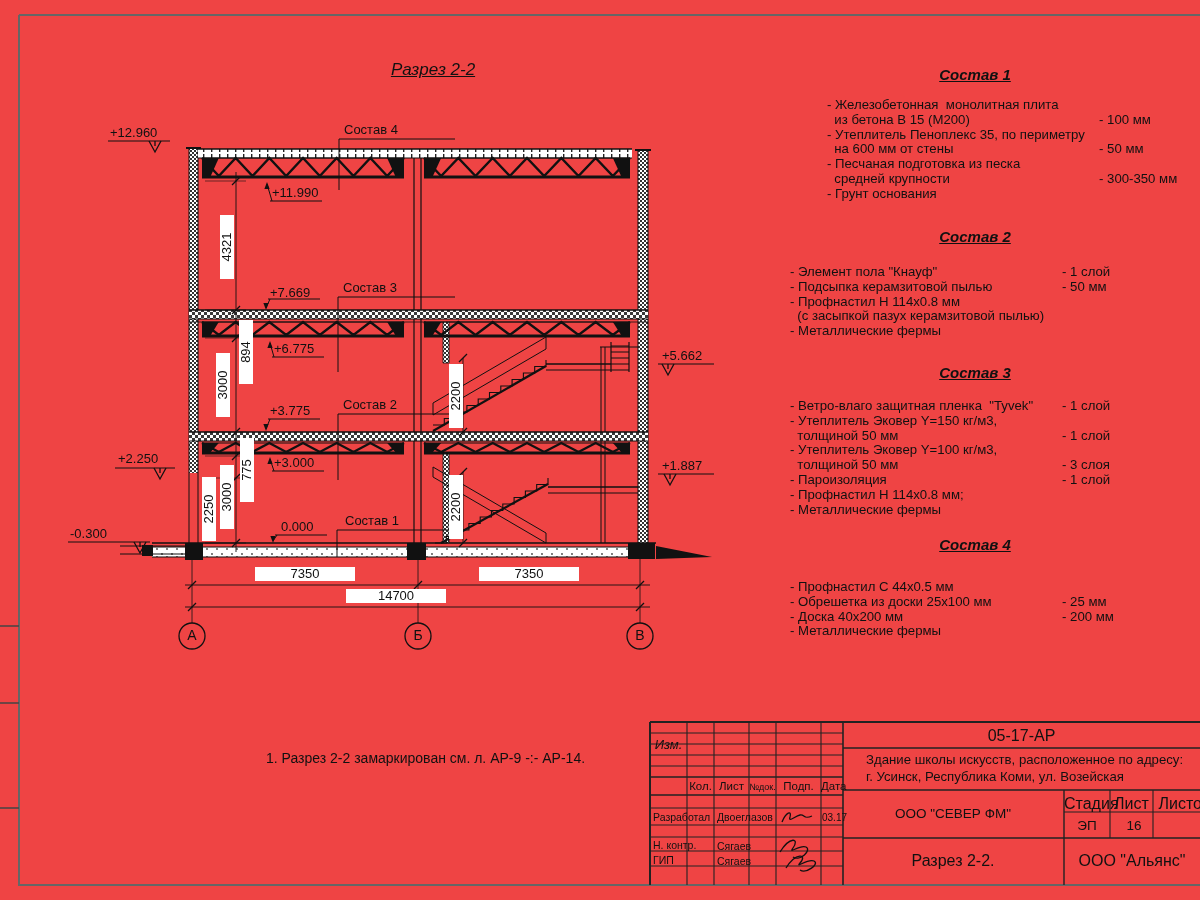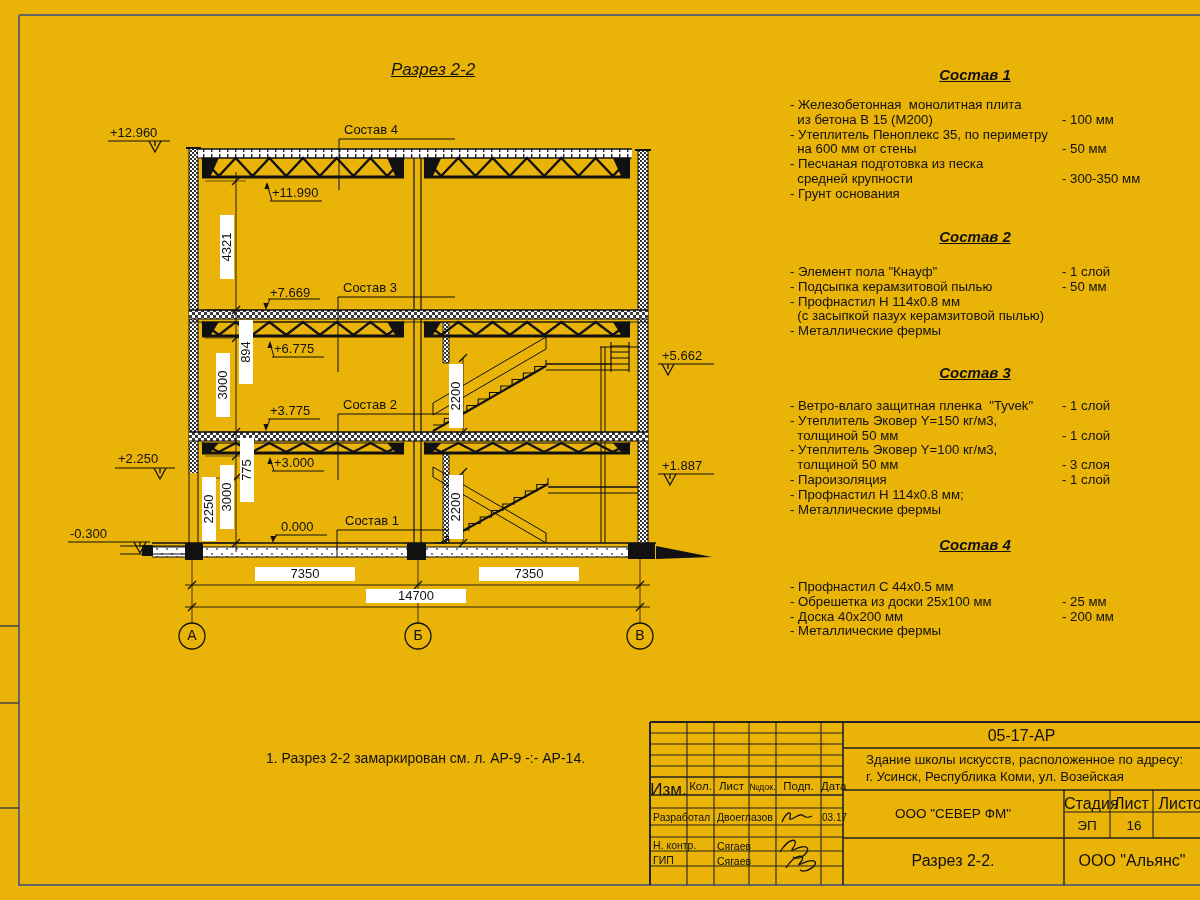--- a/index.html
+++ b/index.html
@@ -1,16 +1,16 @@
 <!DOCTYPE html>
 <html><head>
 <meta charset="utf-8">
 <style>
   html,body{margin:0;padding:0;background:#e8e8e8;}
-  #page{position:relative;width:1200px;height:900px;background:#eab308;overflow:hidden;
+  #page{position:relative;width:1200px;height:900px;background:#ef4444;overflow:hidden;
         font-family:"Liberation Sans", sans-serif;color:#111;}
   #draw-svg{position:absolute;left:0;top:0;z-index:1;}
   .lbl{position:absolute;z-index:2;font-size:13px;line-height:14px;white-space:pre;color:#111;}
   .rot{transform:rotate(-90deg);transform-origin:center;width:64px;text-align:center;background:#fff;}
   .ctr{text-align:center;}
   .ul{text-decoration:underline;}
   .it{font-style:italic;}
   .big{font-size:17px;}
   .med{font-size:14px;}
   .comp{position:absolute;z-index:2;width:370px;}
@@ -273,29 +273,29 @@
   <div class="lbl rot" style="left:214px;top:345px;">894</div>
   <div class="lbl rot" style="left:191px;top:378px;">3000</div>
   <div class="lbl rot" style="left:215px;top:463px;">775</div>
   <div class="lbl rot" style="left:177px;top:502px;">2250</div>
   <div class="lbl rot" style="left:195px;top:490px;">3000</div>
   <div class="lbl rot" style="left:424px;top:389px;">2200</div>
   <div class="lbl rot" style="left:424px;top:500px;">2200</div>
 
   <div class="lbl ctr" style="left:255px;top:567px;width:100px;background:#fff;">7350</div>
   <div class="lbl ctr" style="left:479px;top:567px;width:100px;background:#fff;">7350</div>
-  <div class="lbl ctr" style="left:366px;top:589px;width:100px;background:#fff;">14700</div>
+  <div class="lbl ctr" style="left:346px;top:589px;width:100px;background:#fff;">14700</div>
 
   <div class="lbl ctr med" style="left:178px;top:628px;width:28px;">А</div>
   <div class="lbl ctr med" style="left:404px;top:628px;width:28px;">Б</div>
   <div class="lbl ctr med" style="left:626px;top:628px;width:28px;">В</div>
 
   <div class="comp" style="left:790px;top:66px;">
     <h3>Состав 1</h3>
-    <div class="clines" style="margin-top:15px;">
+    <div class="clines" style="margin-top:15px;margin-left:37px;">
         <div class="crow"><span>- Железобетонная  монолитная плита</span><span class="cv"></span></div>
         <div class="crow"><span>  из бетона В 15 (М200)</span><span class="cv">- 100 мм</span></div>
         <div class="crow"><span>- Утеплитель Пеноплекс 35, по периметру</span><span class="cv"></span></div>
         <div class="crow"><span>  на 600 мм от стены</span><span class="cv">- 50 мм</span></div>
         <div class="crow"><span>- Песчаная подготовка из песка</span><span class="cv"></span></div>
         <div class="crow"><span>  средней крупности</span><span class="cv">- 300-350 мм</span></div>
         <div class="crow"><span>- Грунт основания</span><span class="cv"></span></div>
       </div>
   </div>
   <div class="comp" style="left:790px;top:228px;">
@@ -336,21 +336,21 @@
   <div class="tb" style="left:866px;top:769px;font-size:13.2px;">г. Усинск, Республика Коми, ул. Возейская</div>
   <div class="tb ctr" style="left:853px;top:806px;width:200px;font-size:13.5px;">ООО "СЕВЕР ФМ"</div>
   <div class="tb ctr" style="left:1064px;top:795px;width:46px;">Стадия</div>
   <div class="tb ctr" style="left:1110px;top:795px;width:43px;">Лист</div>
   <div class="tb ctr" style="left:1153px;top:795px;width:63px;text-align:center;">Листов</div>
   <div class="tb ctr" style="left:1064px;top:818px;width:46px;font-size:13.5px;">ЭП</div>
   <div class="tb ctr" style="left:1110px;top:818px;width:48px;font-size:13.5px;">16</div>
   <div class="tb ctr med" style="left:853px;top:852px;width:200px;">Разрез 2-2.</div>
   <div class="tb ctr med" style="left:1064px;top:852px;width:136px;">ООО "Альянс"</div>
 
-  <div class="tb ctr" style="left:650px;top:780px;width:37px;font-size:17px;">Изм.</div>
+  <div class="tb ctr" style="left:650px;top:737px;width:37px;font-size:13px;font-style:italic;">Изм.</div>
   <div class="tb ctr" style="left:687px;top:780px;width:27px;font-size:11.5px;">Кол.</div>
   <div class="tb ctr" style="left:714px;top:780px;width:35px;font-size:11.5px;">Лист</div>
   <div class="tb ctr xs" style="left:749px;top:782px;width:27px;">№док.</div>
   <div class="tb ctr" style="left:776px;top:780px;width:45px;font-size:11.5px;">Подп.</div>
   <div class="tb ctr" style="left:821px;top:780px;width:22px;font-size:11.5px;">Дата</div>
 
   <div class="tb sm" style="left:653px;top:811px;">Разработал</div>
   <div class="tb sm" style="left:717px;top:811px;">Двоеглазов</div>
   <div class="tb" style="left:822px;top:812px;font-size:10px;">03.17</div>
   <div class="tb sm" style="left:653px;top:839px;">Н. контр.</div>

